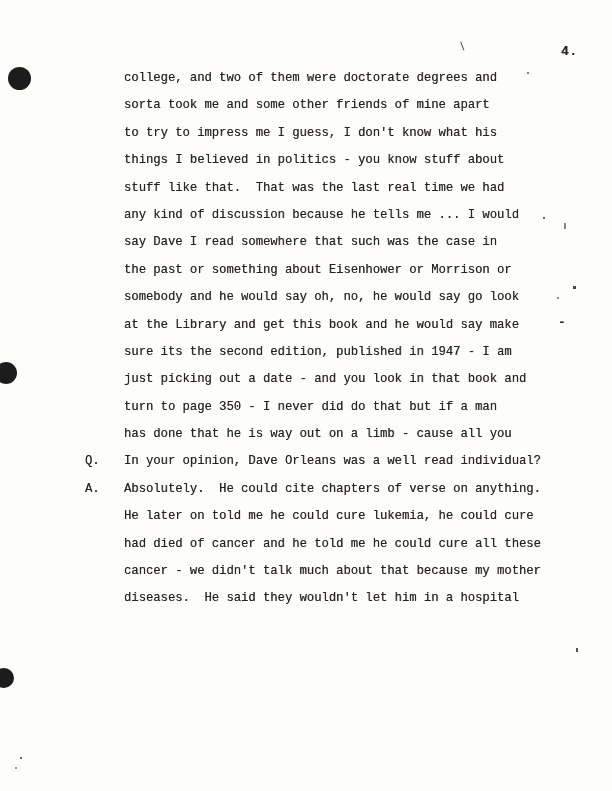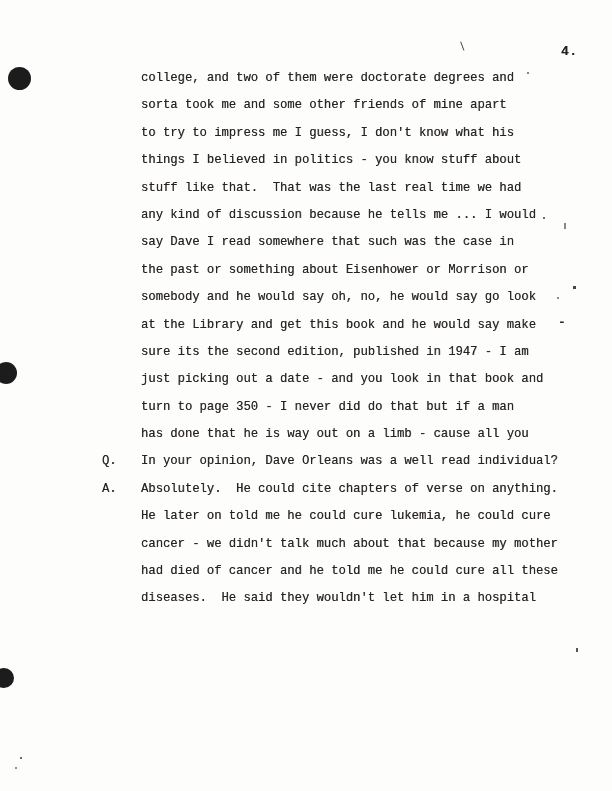--- a/index.html
+++ b/index.html
@@ -39,21 +39,21 @@
   .stray-dash {
     position: absolute;
     left: 558px;
     top: 315px;
     font-size: 13px;
     font-weight: bold;
     color: #2a2623;
   }
   .text-lines {
     position: absolute;
-    left: 141px;
+    left: 124px;
     top: 65px;
     width: 470px;
     font-size: 12.2px;
     text-shadow: 0.35px 0.25px 0 rgba(36,32,28,0.55);
   }
   .line {
     position: relative;
     height: 27.4px;
     line-height: 27.4px;
     white-space: pre;
@@ -106,22 +106,22 @@
       <div class="line"><span>the past or something about Eisenhower or Morrison or</span></div>
       <div class="line"><span>somebody and he would say oh, no, he would say go look</span></div>
       <div class="line"><span>at the Library and get this book and he would say make</span></div>
       <div class="line"><span>sure its the second edition, published in 1947 - I am</span></div>
       <div class="line"><span>just picking out a date - and you look in that book and</span></div>
       <div class="line"><span>turn to page 350 - I never did do that but if a man</span></div>
       <div class="line"><span>has done that he is way out on a limb - cause all you</span></div>
       <div class="line"><span class="marker">Q.</span><span>In your opinion, Dave Orleans was a well read individual?</span></div>
       <div class="line"><span class="marker">A.</span><span>Absolutely.  He could cite chapters of verse on anything.</span></div>
       <div class="line"><span>He later on told me he could cure lukemia, he could cure</span></div>
+      <div class="line"><span>had died of cancer and he told me he could cure all these</span></div>
       <div class="line"><span>cancer - we didn't talk much about that because my mother</span></div>
-      <div class="line"><span>had died of cancer and he told me he could cure all these</span></div>
       <div class="line"><span>diseases.  He said they wouldn't let him in a hospital</span></div>
     </div>
 
   <div class="punch punch-1"></div>
   <div class="punch punch-2"></div>
   <div class="punch punch-3"></div>
 
   <div class="speck speck-1"></div>
   <div class="speck speck-2"></div>
   <div class="speck speck-3"></div>

